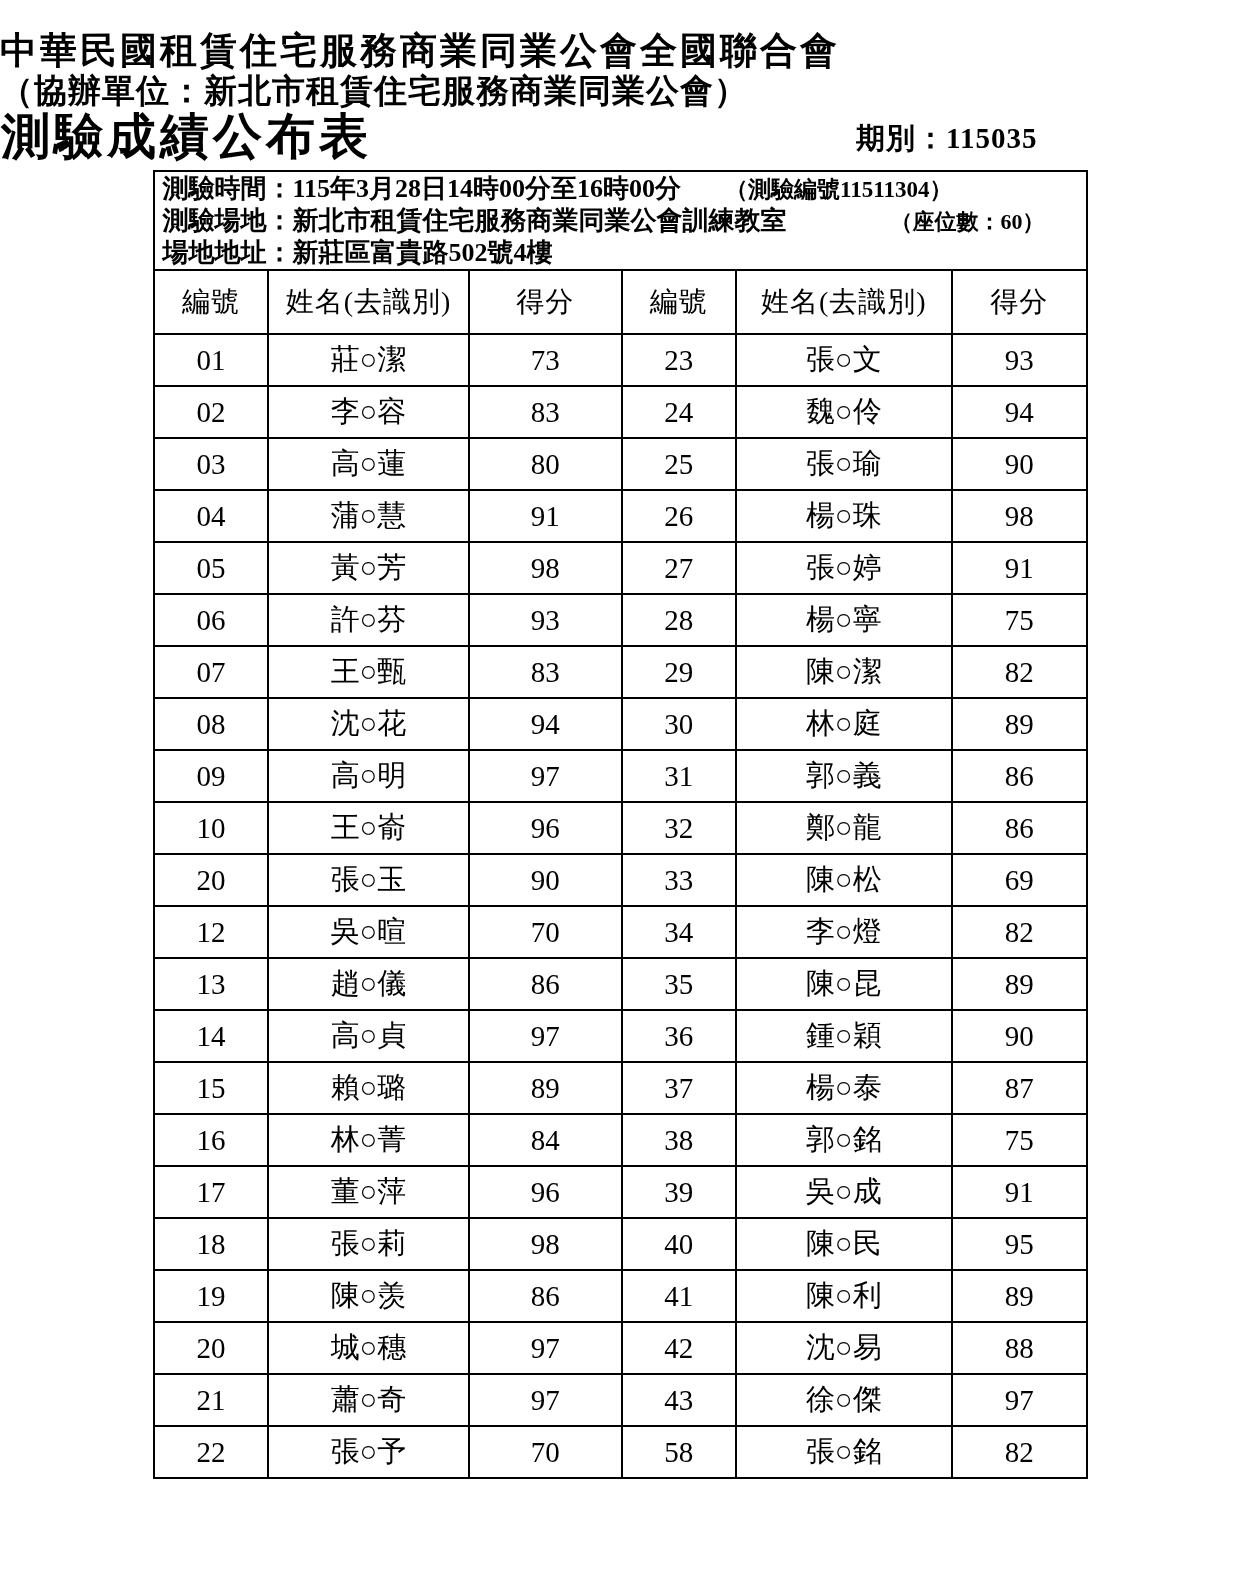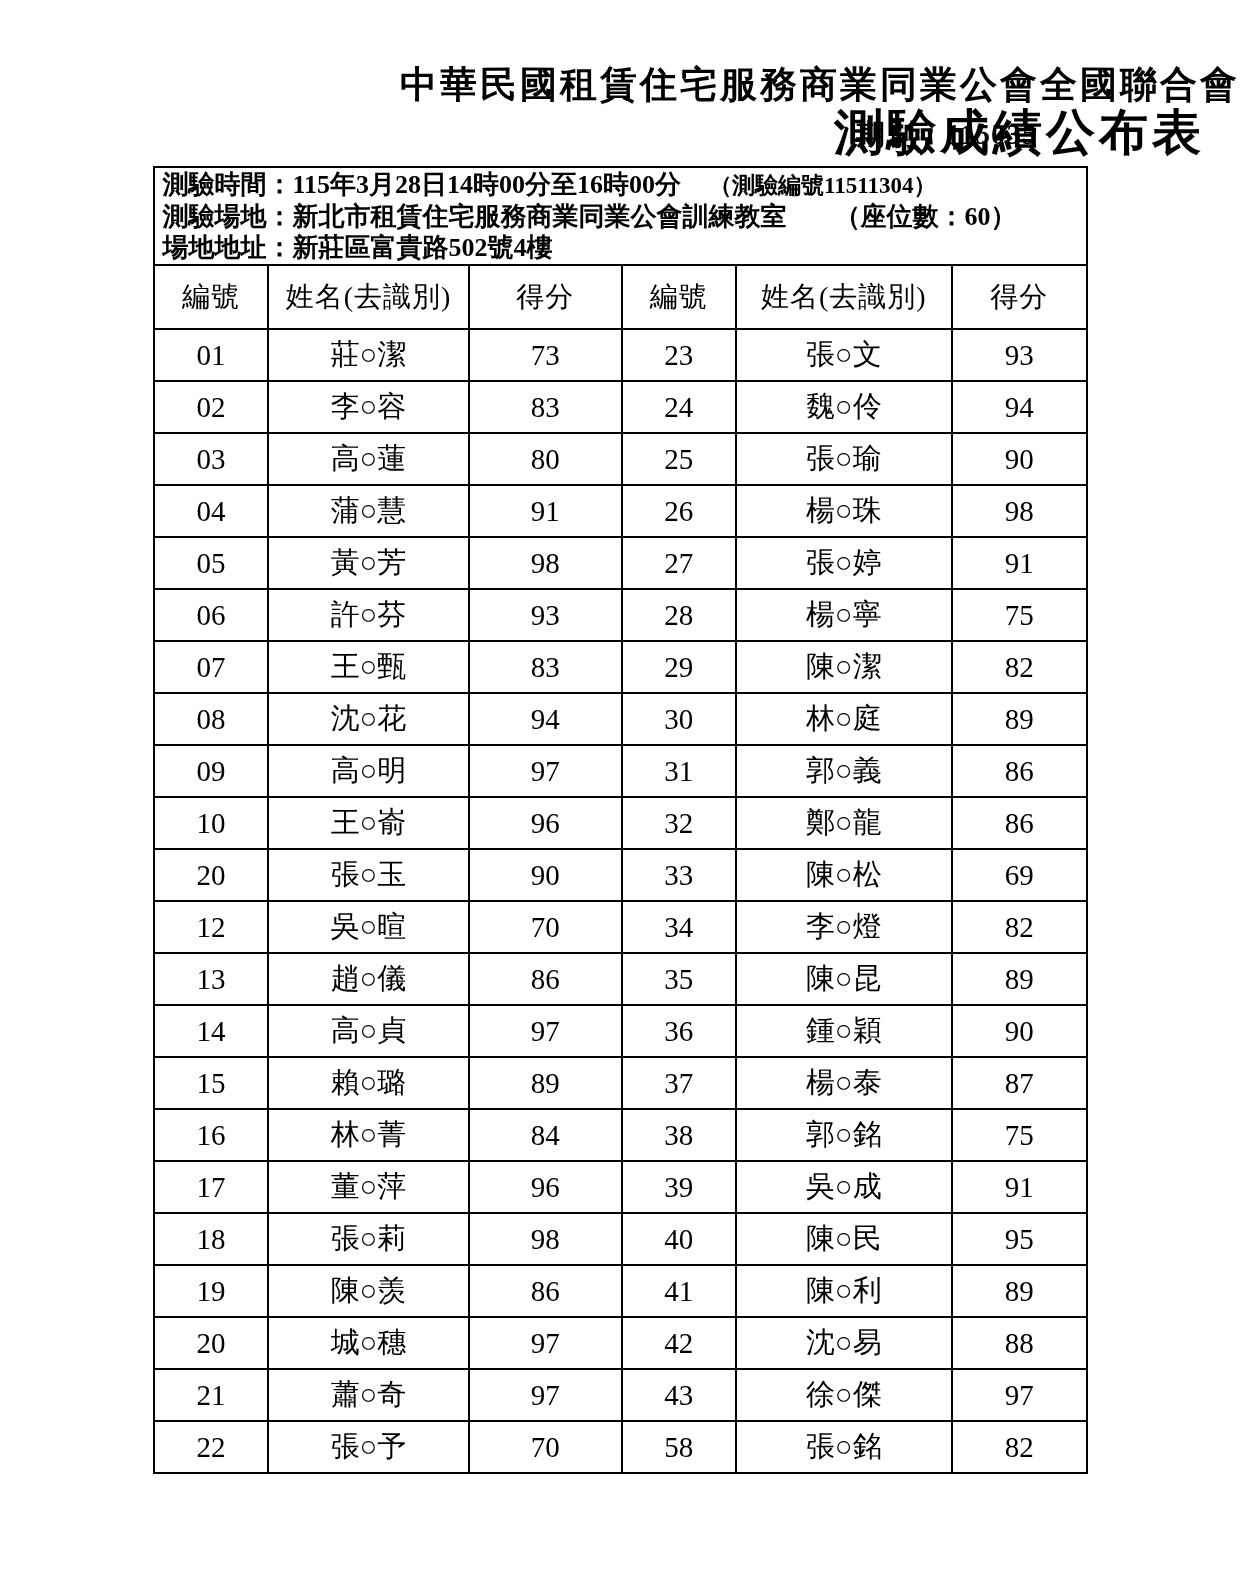--- a/index.html
+++ b/index.html
@@ -13,22 +13,22 @@
     height: 1580px;
     overflow: hidden;
     font-family: "Liberation Serif", "DejaVu Serif", serif;
   }
   .page {
     width: 1240px;
     height: 1580px;
     position: relative;
   }
   .doc-header {
-    padding-top: 64px;
-    text-align: right;
+    padding-top: 30px;
+    text-align: left;
   }
   .org-title {
     font-size: 37px;
     line-height: 42px;
     font-weight: bold;
     letter-spacing: 3px;
   }
   .co-org {
     font-size: 33px;
     line-height: 38px;
@@ -61,23 +61,23 @@
     width: 935px;
     margin: 6px auto 0;
     box-sizing: border-box;
     border: 2px solid #000000;
     padding: 1px 8px;
     font-weight: bold;
     font-size: 26px;
     line-height: 31px;
     white-space: nowrap;
   }
-  .note { margin-left: 28px; }
+  .note { margin-left: 44px; }
   .note.small { font-size: 23px; }
-  .note.seats { margin-left: 48px; font-size: 26px; }
+  .note.seats { margin-left: 104px; font-size: 22px; }
   table.score-table {
     width: 935px;
     margin: -2px auto 0;
     border-collapse: collapse;
     table-layout: fixed;
   }
   table.score-table th,
   table.score-table td {
     border: 2px solid #000000;
     text-align: center;
@@ -97,20 +97,21 @@
   }
   td.name-cell { font-size: 28px; }
 </style>
 </head>
 <body>
 
 <div class="page">
 
   <header class="doc-header">
     <div class="org-title">中華民國租賃住宅服務商業同業公會全國聯合會</div>
+    <div class="co-org">（協辦單位：新北市租賃住宅服務商業同業公會）</div>
     <div class="title-row">
       <span class="doc-title">測驗成績公布表</span>
       <span class="period">期別：115035</span>
     </div>
   </header>
 
   <section class="info-box">
     <div class="info-line">
       <span>測驗時間：115年3月28日14時00分至16時00分</span><span class="note small">（測驗編號11511304）</span>
     </div>

